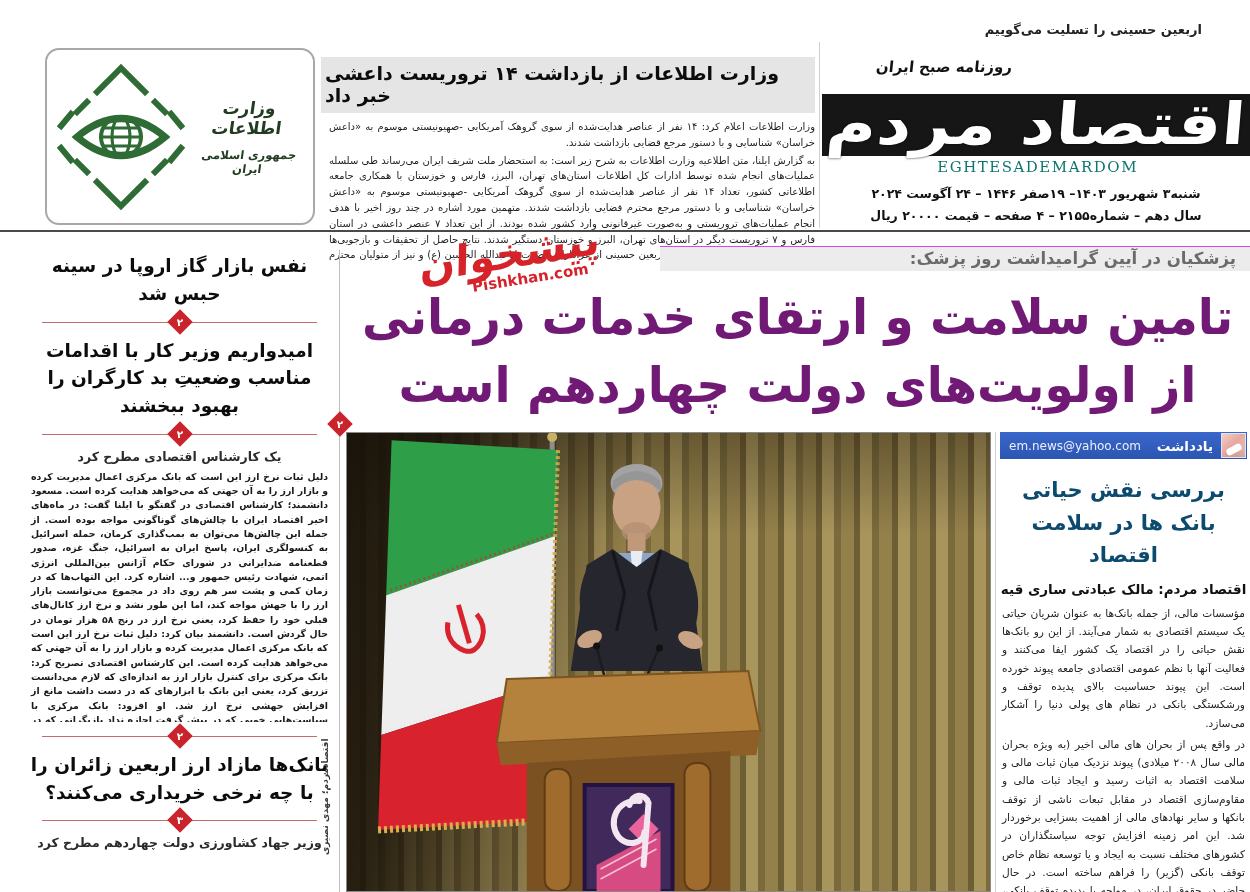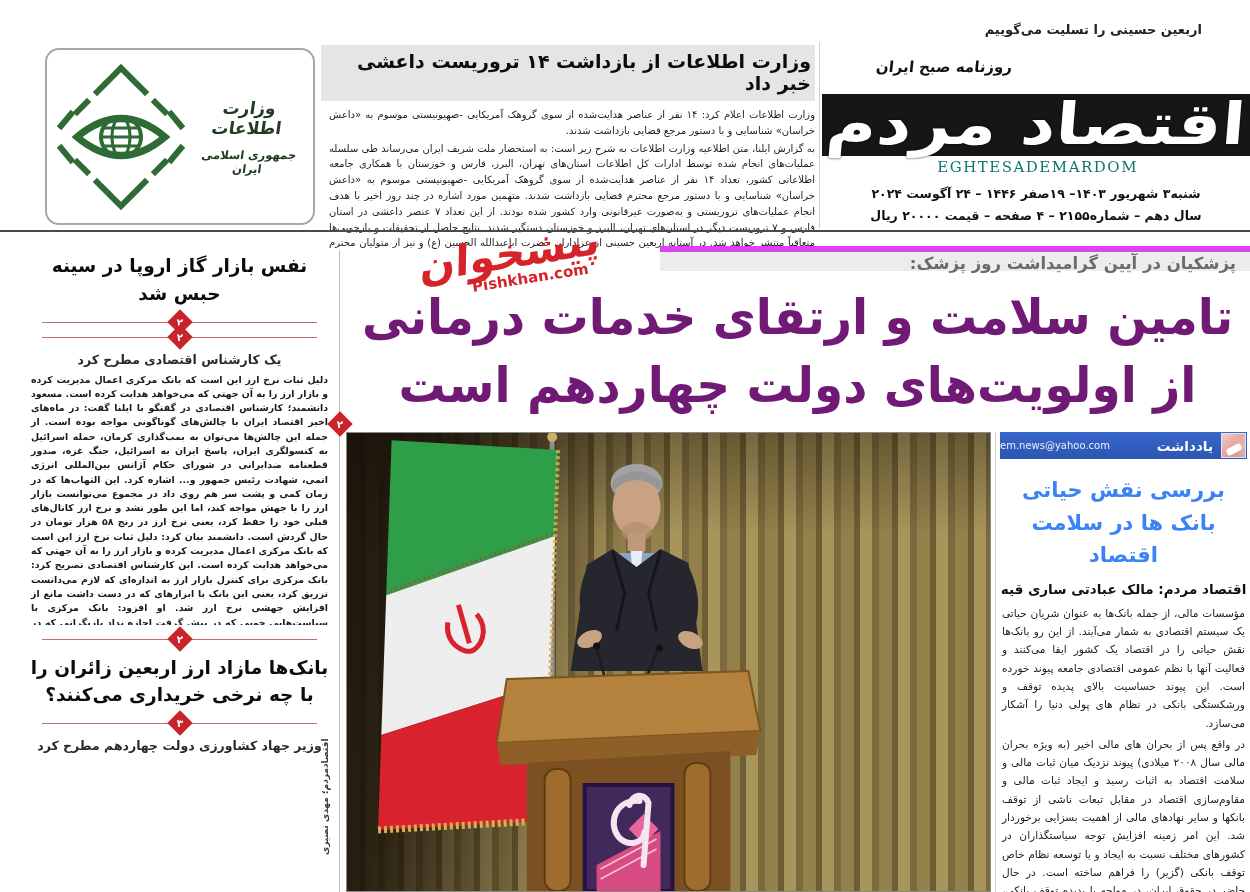--- a/index.html
+++ b/index.html
@@ -18,41 +18,41 @@
   .paper-title {
     position:absolute; top:-12px; right:0; width:100%; height:84px; line-height:84px;
     color:#fff; font-size:58px; font-weight:bold; text-align:center;
     transform:scaleX(1.18) skewX(-4deg); transform-origin:center;
     text-shadow:0 0 2px #000;
   }
   .latin-title { position:absolute; top:158px; right:112px; font-size:15px; letter-spacing:1.5px; color:#0f766e; font-family:"DejaVu Serif", serif; direction:ltr; }
   .date-lines { position:absolute; top:183px; right:0; width:428px; text-align:center; font-size:12.5px; font-weight:bold; color:#111; line-height:1.75; }
 
   .top-story { position:absolute; top:45px; right:435px; width:494px; }
-  .top-story-title { background:#e5e5e5; text-align:right; font-weight:bold; font-size:19px; color:#0c0c0c; padding:5px 4px 7px; }
+  .top-story-title { background:#e5e5e5; text-align:left; font-weight:bold; font-size:19px; color:#0c0c0c; padding:5px 4px 7px;margin-top:12px; }
   .top-story-body { margin-top:6px; font-size:10px; line-height:1.58; text-align:justify; color:#1c1c1c; max-height:142px; overflow:hidden; }
   .top-story-body p { margin-bottom:2px;margin-left:8px; }
 
   .logo-box {
     position:absolute; top:48px; left:45px; width:270px; height:177px;
     border:2px solid #a8a8a8; border-radius:14px; background:#fff;
     display:flex; flex-direction:row; align-items:center; padding:6px;
   }
   .logo-text { width:118px; text-align:center; color:#223c22; }
   .logo-text .l1 { font-size:17px; font-weight:bold; transform:skewX(-8deg); }
   .logo-text .l2 { font-size:11.5px; font-weight:bold; margin-top:10px; transform:skewX(-8deg); }
   .logo-emblem { flex:1; display:flex; justify-content:center; }
 
   .header-rule { position:absolute; top:230px; left:0; width:1250px; height:2px; background:#4a4a4a; }
   .header-vdiv { position:absolute; top:42px; right:430px; width:1px; height:186px; background:#cfcfcf; }
 
   
   .kicker-bar {
     position:absolute; top:246px; right:0; width:590px; height:25px;
-    background:#ececec; border-top:6px solid #d946ef;
+    background:#ececec; border-top:1px solid #d946ef;
     font-size:16.5px; font-weight:bold; color:#6b6b6b; line-height:24px; padding-right:14px;
   }
   .watermark { position:absolute; top:226px; left:452px; width:150px; text-align:center; transform:rotate(-9deg); z-index:5; }
   .watermark .wm-name { font-size:42px; font-weight:bold; color:#d6232a; transform:skewX(-10deg); }
   .watermark .wm-site { font-size:15px; font-weight:bold; color:#d6232a; direction:ltr; margin-top:-6px; }
   .main-headline { position:absolute; top:283px; right:0; width:905px; text-align:center; color:#701a75; }
   .main-headline .hl { font-size:47px; font-weight:bold; line-height:1.45; transform:scaleY(1.05); }
 
   .diamond { width:18px; height:18px; background:#c9242b; transform:rotate(45deg); }
   .diamond span { display:block; transform:rotate(-45deg); color:#fff; font-size:10.5px; font-weight:bold; text-align:center; line-height:18px; }
@@ -95,22 +95,22 @@
     height:27px; background:linear-gradient(180deg,#3a67cb,#2b55b2);
     display:flex; align-items:center; color:#fff;
   }
   .note-photo {
     width:25px; height:25px; margin:1px; border:1px solid #dce4f5;
     background:linear-gradient(135deg,#f3cfc4 0%, #e8a8a0 45%, #c0392b00 100%), linear-gradient(45deg,#b9736a,#f0ddd6);
     position:relative; flex:0 0 auto;
   }
   .note-photo:after { content:""; position:absolute; left:4px; top:12px; width:16px; height:7px; background:#fff; transform:rotate(-28deg); border-radius:3px; }
   .note-label { font-size:13.5px; font-weight:bold; margin-right:7px; }
-  .note-email { margin-right:auto; font-size:10px; opacity:.9; direction:ltr; }
-  .note-title { margin-top:15px; font-size:21px; font-weight:bold; text-align:center; color:#3b82f6; line-height:1.55; }
+  .note-email { margin-right:auto; margin-left:9px; font-size:12px; opacity:.9; direction:ltr; }
+  .note-title { margin-top:15px; font-size:21px; font-weight:bold; text-align:center; color:#0c4a6e; line-height:1.55; }
   .note-byline { margin-top:9px; font-size:13.5px; font-weight:bold; text-align:center; color:#111; }
   .note-body { margin-top:7px; font-size:10.6px; line-height:1.73; text-align:justify; color:#222; padding:0 2px; }
   .note-body p { margin-bottom:3px; }
 </style>
 </head>
 <body>
 
 <div id="page">
 
   <div class="masthead">
@@ -185,20 +185,21 @@
   </div>
 
   <div class="left-col">
     <div class="lc-title mt8">نفس بازار گاز اروپا در سینه حبس شد</div>
     <div class="sep">
       <div class="diamond">
           <span>۲</span>
         </div>
     </div>
 
+    <div class="lc-title">امیدواریم وزیر کار با اقدامات مناسب وضعیتِ بد کارگران را بهبود ببخشند</div>
     <div class="sep">
       <div class="diamond">
           <span>۲</span>
         </div>
     </div>
 
     <div class="lc-kicker">یک کارشناس اقتصادی مطرح کرد</div>
     <div class="lc-body">دلیل ثبات نرخ ارز این است که بانک مرکزی اعمال مدیریت کرده و بازار ارز را به آن جهتی که می‌خواهد هدایت کرده است. مسعود دانشمند؛ کارشناس اقتصادی در گفتگو با ایلنا گفت: در ماه‌های اخیر اقتصاد ایران با چالش‌های گوناگونی مواجه بوده است. از جمله این چالش‌ها می‌توان به بمب‌گذاری کرمان، حمله اسرائیل به کنسولگری ایران، پاسخ ایران به اسرائیل، جنگ غزه، صدور قطعنامه ضدایرانی در شورای حکام آژانس بین‌المللی انرژی اتمی، شهادت رئیس جمهور و... اشاره کرد. این التهاب‌ها که در زمان کمی و پشت سر هم روی داد در مجموع می‌توانست بازار ارز را با جهش مواجه کند، اما این طور نشد و نرخ ارز کانال‌های قبلی خود را حفظ کرد، یعنی نرخ ارز در رنج ۵۸ هزار تومان در حال گردش است. دانشمند بیان کرد: دلیل ثبات نرخ ارز این است که بانک مرکزی اعمال مدیریت کرده و بازار ارز را به آن جهتی که می‌خواهد هدایت کرده است. این کارشناس اقتصادی تصریح کرد: بانک مرکزی برای کنترل بازار ارز به اندازه‌ای که لازم می‌دانست تزریق کرد، یعنی این بانک با ابزارهای که در دست داشت مانع از افزایش جهشی نرخ ارز شد. او افزود: بانک مرکزی با سیاست‌هایی خوبی که در پیش گرفت اجازه نداد بازیگرانی که در چهارراه و در خیابان‌ها ایستاده‌اند (یعنی دلالان) کنترل بازار ارز را به دست بگیرند.</div>
     <div class="sep">
       <div class="diamond">

